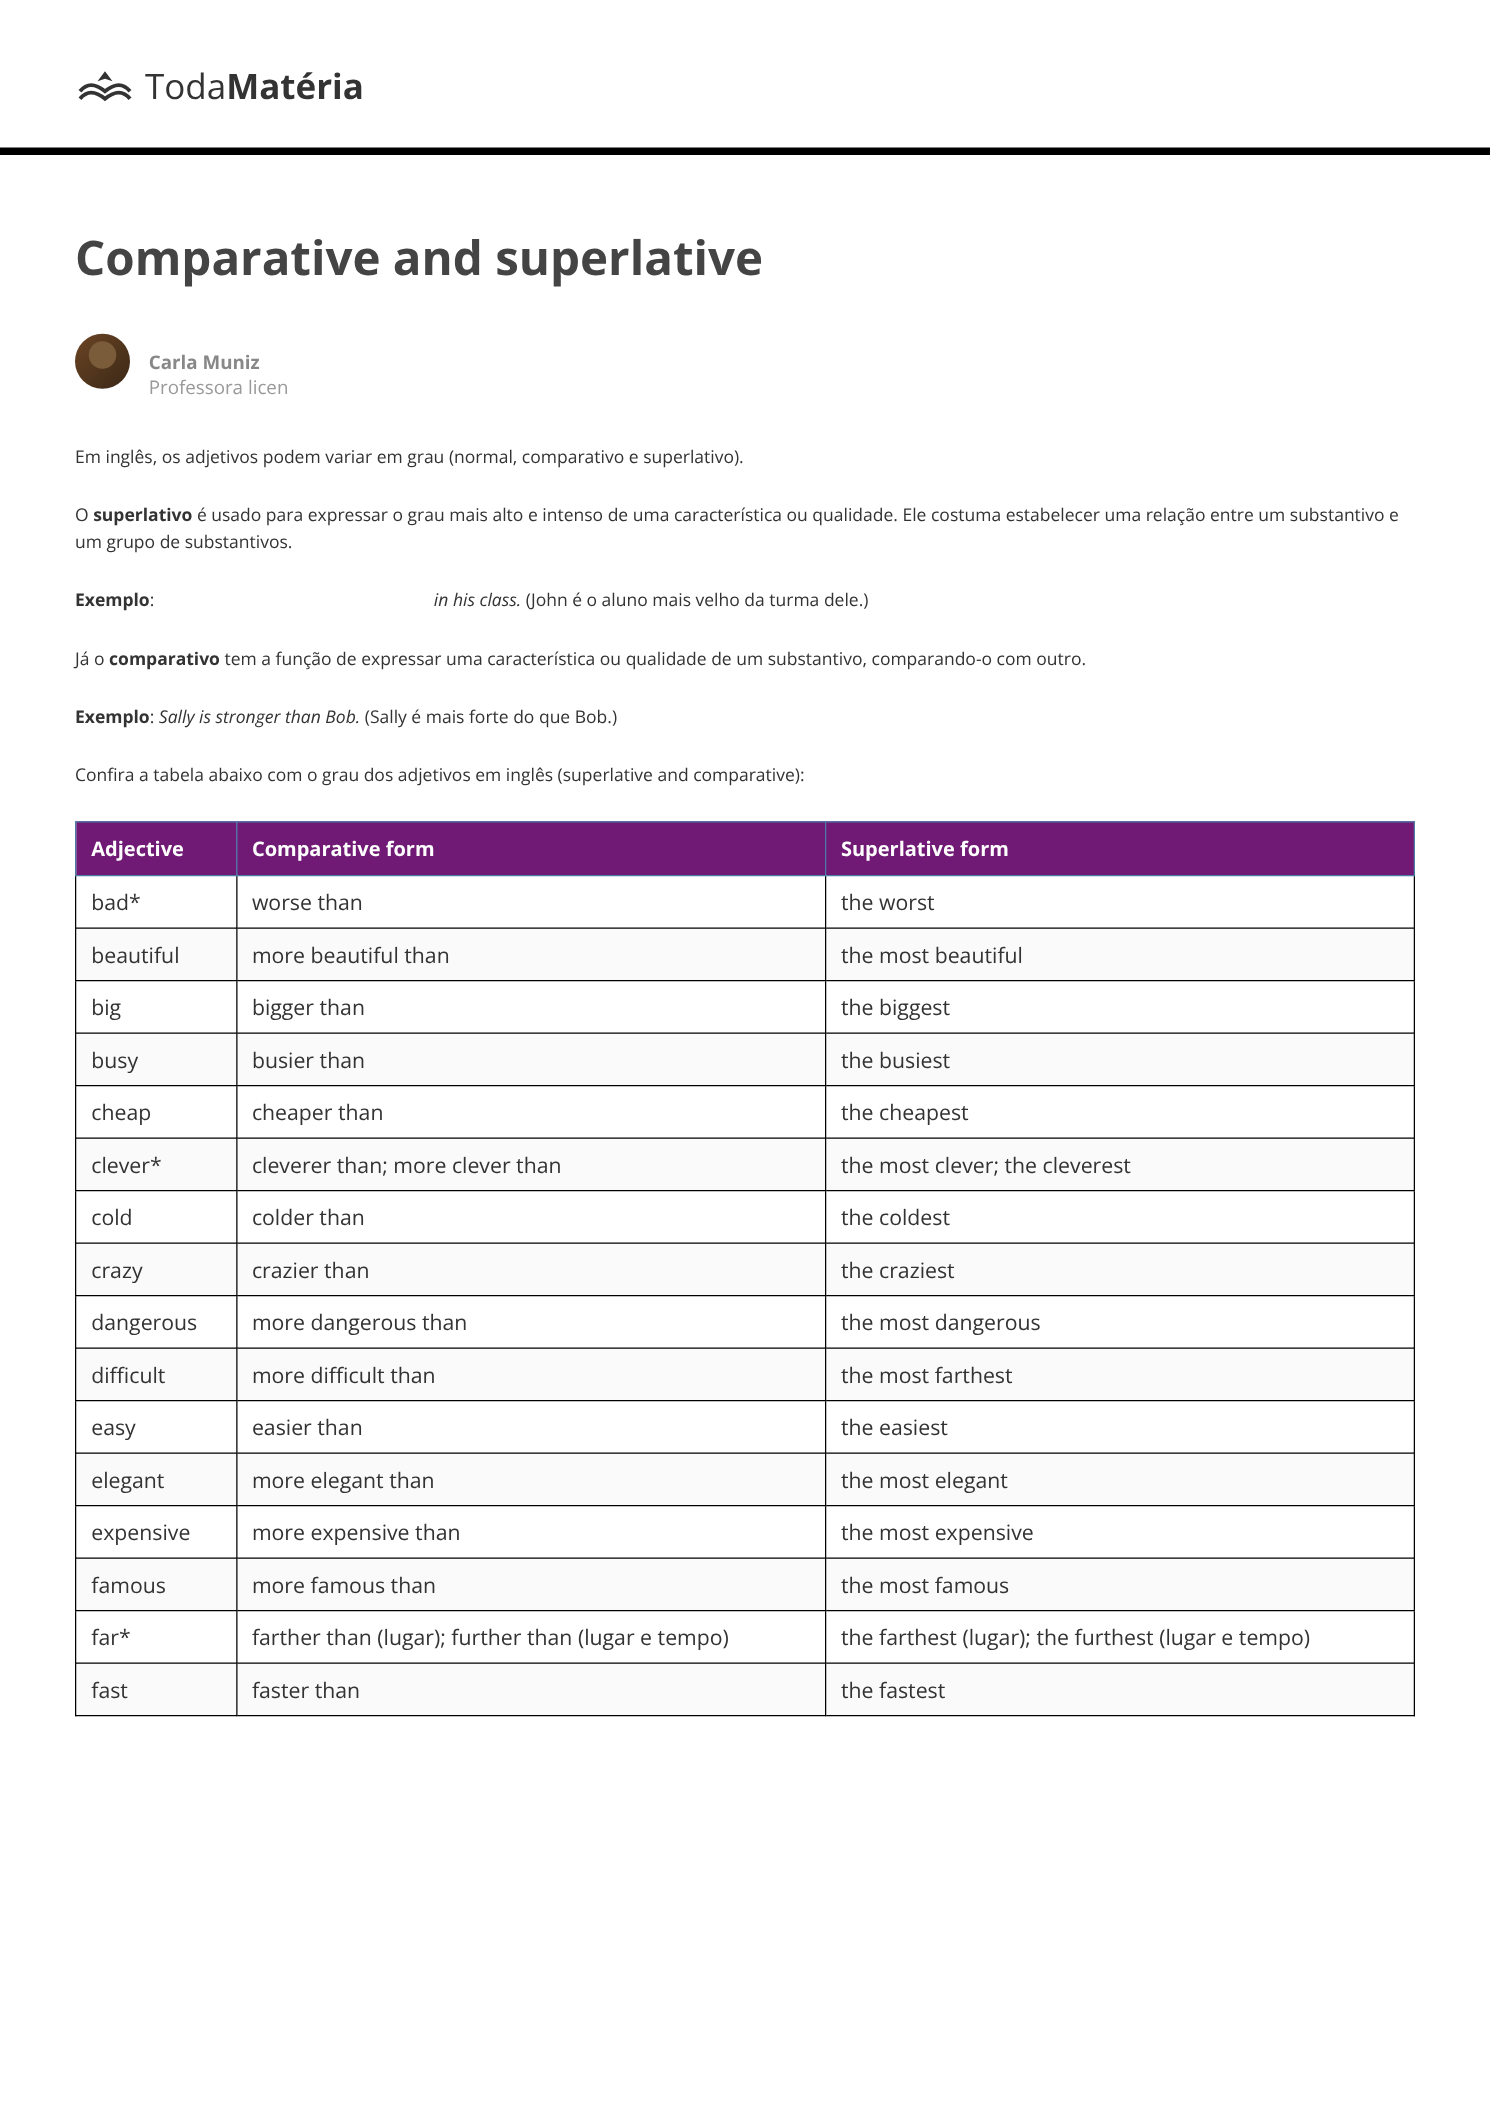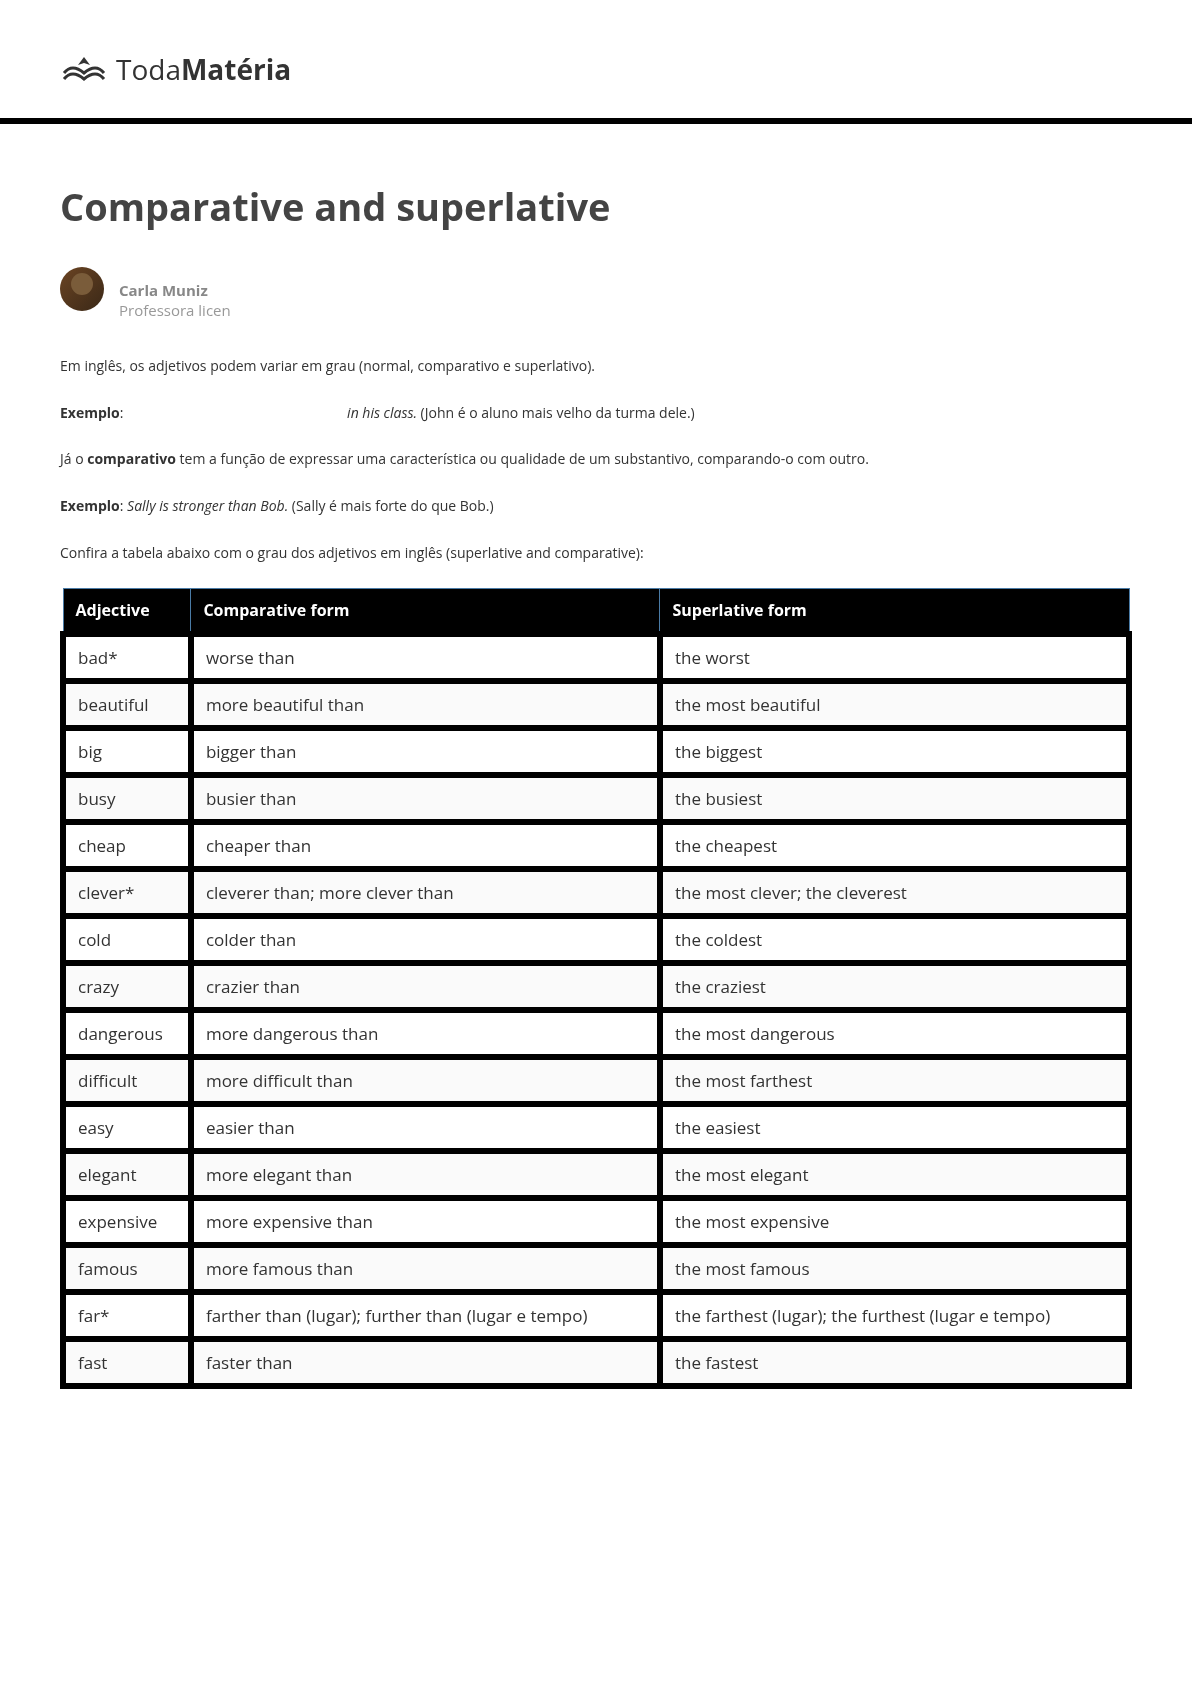--- a/index.html
+++ b/index.html
@@ -79,33 +79,33 @@
       margin-bottom: 25px;
     }
     p strong { font-weight: 700; }
     p em { font-style: italic; }
     table {
       width: 100%;
       border-collapse: collapse;
       margin-top: 10px;
     }
     th {
-      background: #000000;
+      background: #701a75;
       color: #fff;
       text-align: left;
       padding: 10px 12px;
       font-size: 16px;
       font-weight: 700;
       border: 1px solid #4a7ba6;
     }
     td {
       padding: 9px 12px;
       font-size: 17px;
       color: #333;
-      border: 6px solid #000000;
+      border: 1px solid #000000;
     }
     tbody tr:nth-child(even) { background: #fafafa; }
     .col-adj { width: 12%; }
     .col-comp { width: 44%; }
     .col-sup { width: 44%; }
   </style>
 </head>
 <body>
 
 <div class="header">
@@ -127,20 +127,23 @@
   <div class="author">
     <div class="avatar"></div>
     <div class="author-info">
       <div class="author-name">Carla Muniz</div>
       <div class="author-role">Professora licen</div>
     </div>
   </div>
 
   <p>Em inglês, os adjetivos podem variar em grau (normal, comparativo e superlativo).</p>
 
+  <p>
+    <span>O </span><strong>superlativo</strong><span> é usado para expressar o grau mais alto e intenso de uma característica ou qualidade. Ele costuma estabelecer uma relação entre um substantivo e um grupo de substantivos.</span>
+  </p>
 
   <p>
     <strong>Exemplo</strong>: <span style="display:inline-block;width:220px;"></span><em>in his class.</em><span> (John é o aluno mais velho da turma dele.)</span>
   </p>
 
   <p>
     <span>Já o </span><strong>comparativo</strong><span> tem a função de expressar uma característica ou qualidade de um substantivo, comparando-o com outro.</span>
   </p>
 
   <p>

